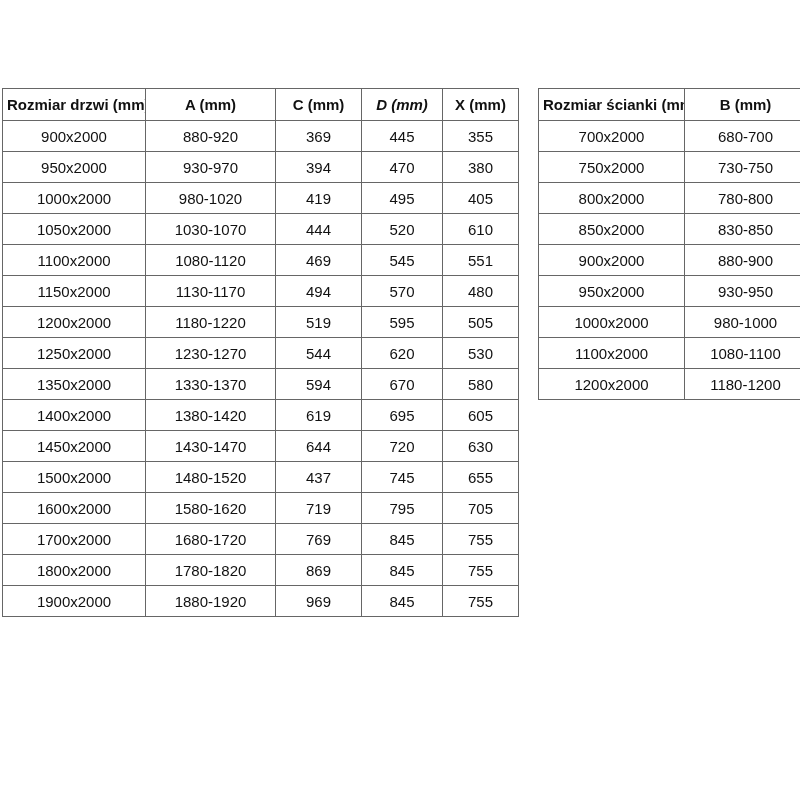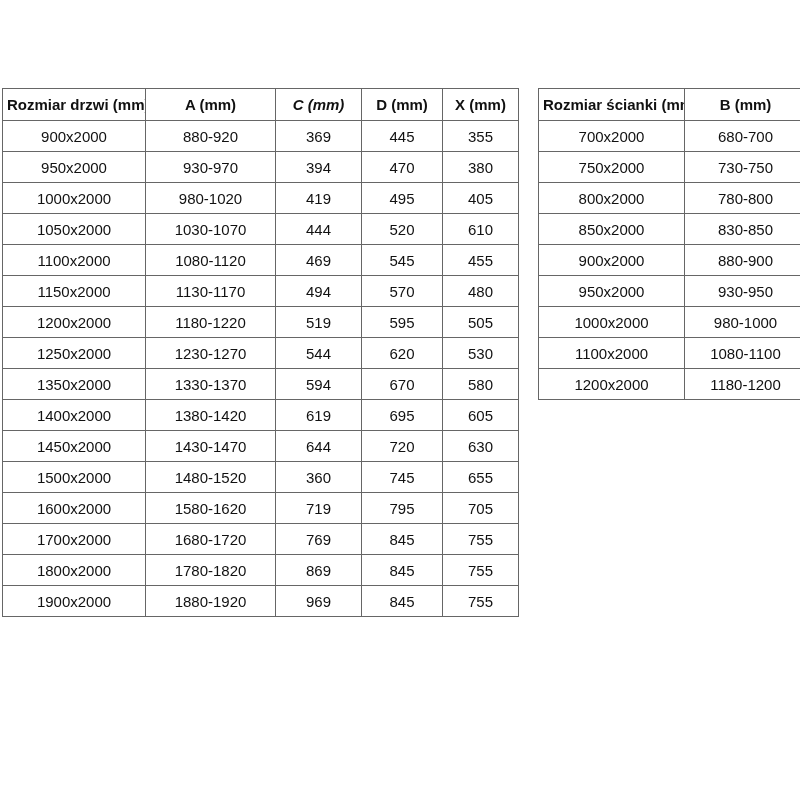--- a/index.html
+++ b/index.html
@@ -41,22 +41,22 @@
     height: 30px;
   }
   
   #door-table {
     left: 2px;
     top: 88px;
     width: 477px;
   }
   #door-table th:nth-child(1) { width: 134px; }
   #door-table th:nth-child(2) { width: 121px; }
-  #door-table th:nth-child(3) { width: 77px; font-style: italic; }
-  #door-table th:nth-child(4) { width: 72px; }
+  #door-table th:nth-child(3) { width: 77px; }
+  #door-table th:nth-child(4) { width: 72px; font-style: italic; }
   #door-table th:nth-child(5) { width: 67px; }
   
   #wall-table {
     left: 538px;
     top: 88px;
     width: 253px;
   }
   #wall-table th:nth-child(1) { width: 137px; }
   #wall-table th:nth-child(2) { width: 113px; }
 </style>
@@ -102,21 +102,21 @@
           <td>1030-1070</td>
           <td>444</td>
           <td>520</td>
           <td>610</td>
         </tr>
         <tr>
           <td>1100x2000</td>
           <td>1080-1120</td>
           <td>469</td>
           <td>545</td>
-          <td>455</td>
+          <td>551</td>
         </tr>
         <tr>
           <td>1150x2000</td>
           <td>1130-1170</td>
           <td>494</td>
           <td>570</td>
           <td>480</td>
         </tr>
         <tr>
           <td>1200x2000</td>
@@ -149,21 +149,21 @@
         <tr>
           <td>1450x2000</td>
           <td>1430-1470</td>
           <td>644</td>
           <td>720</td>
           <td>630</td>
         </tr>
         <tr>
           <td>1500x2000</td>
           <td>1480-1520</td>
-          <td>360</td>
+          <td>437</td>
           <td>745</td>
           <td>655</td>
         </tr>
         <tr>
           <td>1600x2000</td>
           <td>1580-1620</td>
           <td>719</td>
           <td>795</td>
           <td>705</td>
         </tr>

